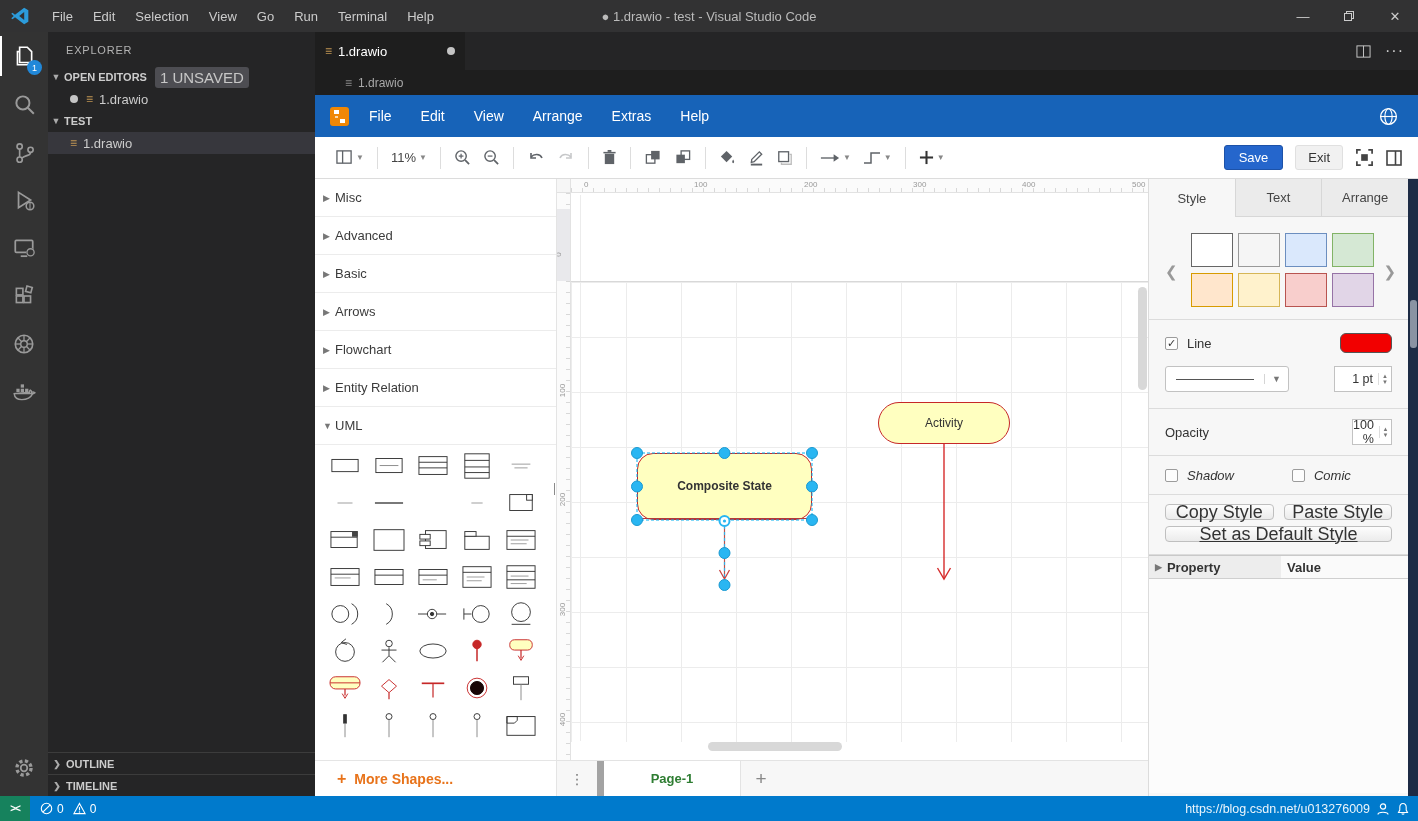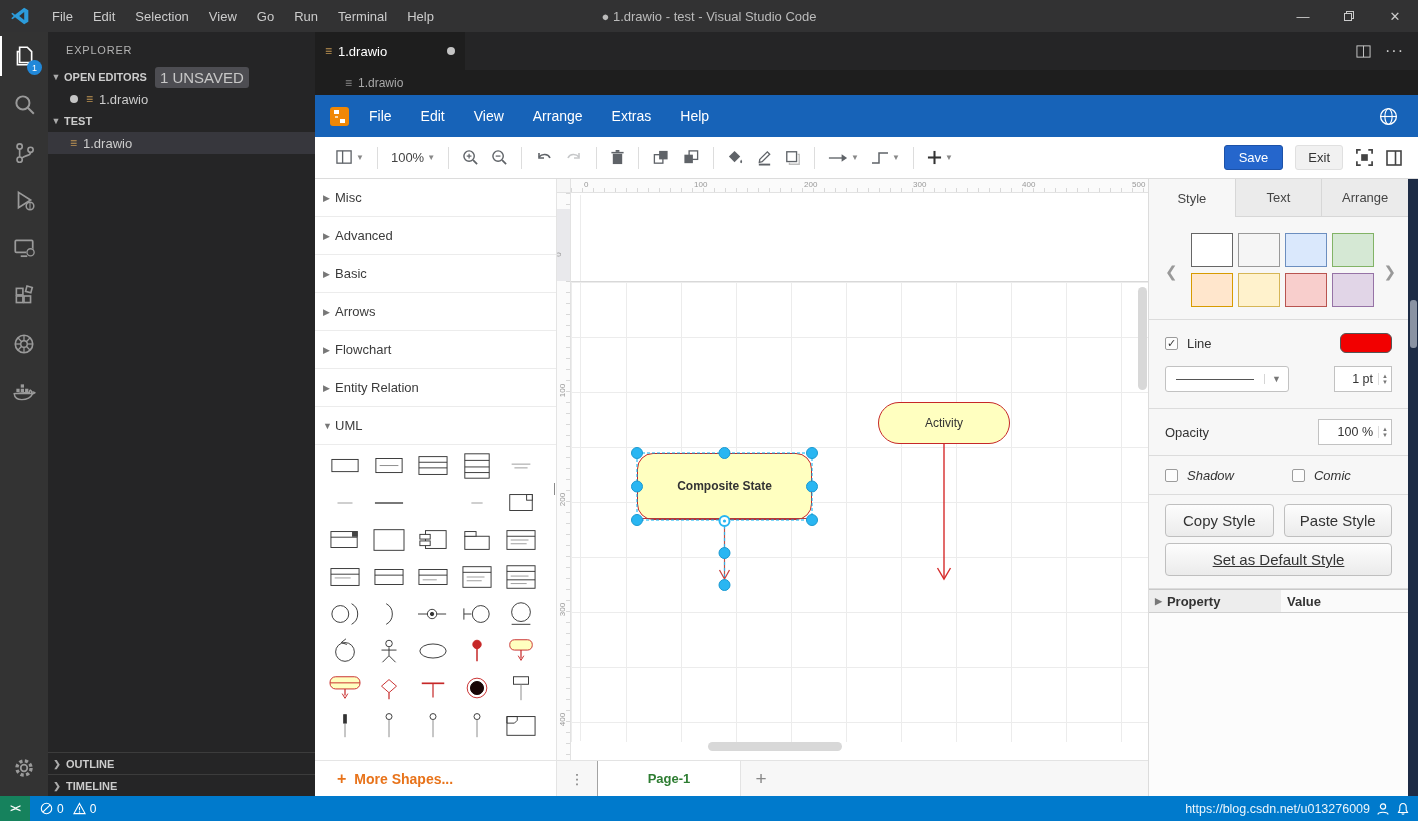--- a/index.html
+++ b/index.html
@@ -126,21 +126,21 @@
   .hscroll { position:absolute; left:151px; top:563px; width:134px; height:9px; background:#d8d8d8; border-radius:5px; }
   .vscroll { position:absolute; left:581px; top:108px; width:9px; height:103px; background:#d8d8d8; border-radius:5px; }
   .splitter { position:absolute; left:551px; top:479px; width:10px; height:20px; display:flex; gap:2px;
               align-items:center; justify-content:center; }
   .splitter i { width:1.5px; height:12px; background:#8a8a8a; }
 
   
   .pagebar { position:absolute; left:557px; top:760px; width:591px; height:36px; background:#f7f7f7;
              border-top:1px solid #e3e3e3; display:flex; align-items:stretch; }
   .kebab { width:40px; display:flex; align-items:center; justify-content:center; color:#777; font-size:14px; letter-spacing:0; }
-  .page-tab { width:144px; background:#ffffff; border-left:1px solid #a3a3a3; border-right:1px solid #e3e3e3;
+  .page-tab { width:144px; background:#ffffff; border-left:7px solid #a3a3a3; border-right:1px solid #e3e3e3;
               display:flex; align-items:center; justify-content:center; color:var(--page-green,#2e7d32);
               font-size:13px; font-weight:bold; }
   .page-add { width:40px; display:flex; align-items:center; justify-content:center; color:#888; font-size:19px; }
 
   
   .format { position:absolute; left:1148px; top:179px; width:260px; height:617px; background:#f7f7f7;
             border-left:1px solid #dcdcdc; font-size:13px; color:#333; }
   .fmt-tabs { display:flex; height:38px; }
   .fmt-tab { flex:1; display:flex; align-items:center; justify-content:center; background:#ebebeb;
              border-bottom:1px solid #d7d7d7; border-left:1px solid #d7d7d7; color:#444; }
@@ -160,21 +160,21 @@
   .stylebox { width:124px; height:26px; background:#fff; border:1px solid #c2c2c2; border-radius:3px;
               display:flex; align-items:center; }
   .stylebox .ln { flex:1; height:1px; background:#555; margin:0 10px; }
   .stylebox .dd { width:24px; border-left:1px solid #d5d5d5; text-align:center; color:#777; font-size:9px; }
   .spin { height:26px; background:#fff; border:1px solid #c2c2c2; display:flex; align-items:center; margin-left:auto; }
   .spin .val { flex:1; text-align:right; padding-right:5px; font-size:12.5px; }
   .spin .arrows { width:13px; border-left:1px solid #ddd; display:flex; flex-direction:column; align-items:center;
                   font-size:6px; color:#777; line-height:6px; }
   .fmt-sect { border-bottom:1px solid #dcdcdc; }
   .fmt-btn { background:linear-gradient(#fdfdfd,#ebebeb); border:1px solid #bfbfbf; border-radius:4px;
-             font-size:15px; color:#333; display:flex; align-items:center; justify-content:center; height:33px; }
+             font-size:18px; color:#333; display:flex; align-items:center; justify-content:center; height:16px; }
   .prop-header { display:flex; height:24px; border-top:1px solid #c9c9c9; border-bottom:1px solid #cfcfcf; font-weight:bold; }
   .prop-cell { width:132px; background:#ededed; display:flex; align-items:center; padding-left:6px; }
   .prop-cell .tri { font-size:9px; color:#777; margin-right:5px; }
   .val-cell { flex:1; background:#fafafa; display:flex; align-items:center; padding-left:6px; }
   .prop-body { background:#fcfcfc; height:214px; }
   .navy-strip { position:absolute; left:1408px; top:179px; width:10px; height:617px; background:#1d2b45; }
   .navy-thumb { position:absolute; left:1409.5px; top:300px; width:7px; height:48px; background:#8a93a3; border-radius:3px; }
 
   
   .statusbar { position:absolute; left:0; top:796px; width:1418px; height:25px; background:var(--status-blue,#007acc);
@@ -373,21 +373,21 @@
   <div class="dw-toolbar">
     <span class="ti">
       <svg width="17" height="17" viewBox="0 0 18 18">
           <rect x="1" y="2" width="15" height="13" fill="none" stroke="#5f6368" stroke-width="1.4"></rect>
           <line x1="7" y1="2" x2="7" y2="15" stroke="#5f6368" stroke-width="1.4"></line>
         </svg>
       <span class="caret">▼</span>
       </span>
     <span class="tsep"></span>
     <span class="ti">
-      <span class="zoom-label">100%</span>
+      <span class="zoom-label">11%</span>
       <span class="caret">▼</span>
       </span>
     <span class="tsep"></span>
     <span class="ti">
       <svg width="17" height="17" viewBox="0 0 18 18">
           <circle cx="7.5" cy="7.5" r="5.5" fill="none" stroke="#5f6368" stroke-width="1.5"></circle>
           <line x1="11.8" y1="11.8" x2="16" y2="16" stroke="#5f6368" stroke-width="1.8"></line>
           <line x1="5" y1="7.5" x2="10" y2="7.5" stroke="#5f6368" stroke-width="1.3"></line>
           <line x1="7.5" y1="5" x2="7.5" y2="10" stroke="#5f6368" stroke-width="1.3"></line>
         </svg>
@@ -889,21 +889,21 @@
           <span class="arrows">
               <span>▲</span>
               <span>▼</span>
             </span>
         </span>
       </div>
     </div>
     <div class="fmt-sect" style="padding:8px 0;">
       <div class="fmt-row" style="height:30px;">
         <span>Opacity</span>
-        <span class="spin" style="width:74px;">
+        <span class="spin" style="width:40px;">
           <span class="val">100 %</span>
           <span class="arrows">
               <span>▲</span>
               <span>▼</span>
             </span>
         </span>
       </div>
     </div>
     <div class="fmt-sect" style="padding:9px 0;">
       <div class="fmt-row" style="height:20px;font-style:italic;">

